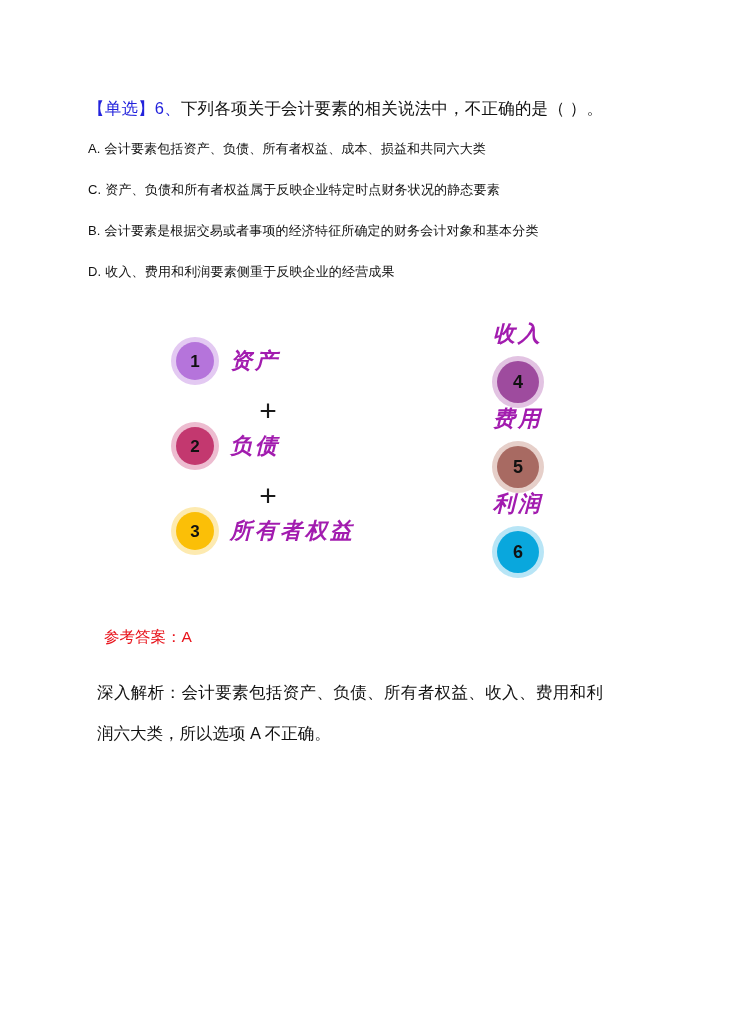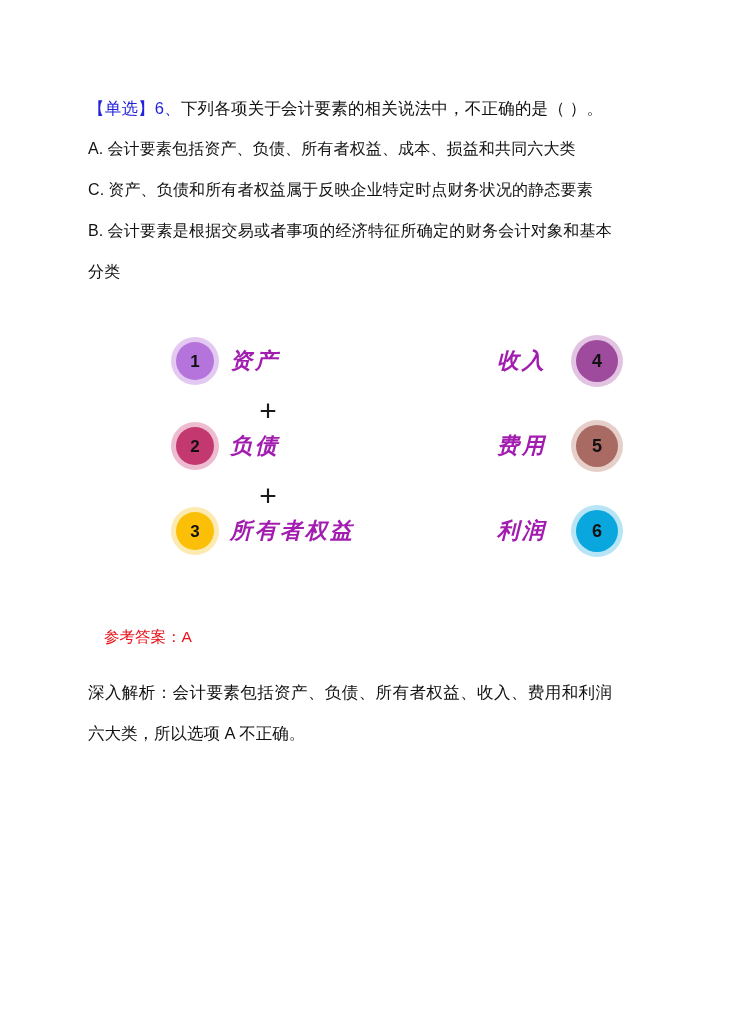--- a/index.html
+++ b/index.html
@@ -38,21 +38,21 @@
     color: #2323dc;
   }
   .q-number {
     color: #2323dc;
   }
   .stem-text {
     color: #111111;
   }
 
   .option {
-    font-size: 16px;
+    font-size: 13px;
     line-height: 41px;
     letter-spacing: 0.15px;
     color: #111111;
     margin: 0;
     text-align: justify;
     text-justify: inter-ideograph;
   }
   .option .opt-letter {
     margin-right: 4px;
   }
@@ -83,21 +83,22 @@
     align-items: center;
     gap: 16px;
   }
   .right-group {
     position: absolute;
     left: 330px;
     width: 200px;
     display: flex;
     align-items: center;
     justify-content: flex-end;
-    gap: 29px;
+    gap: 12px;
+    flex-direction: column;
   }
 
   .bubble {
     width: 38px;
     height: 38px;
     border-radius: 50%;
     display: flex;
     align-items: center;
     justify-content: center;
     font-size: 17px;
@@ -144,21 +145,21 @@
     font-size: 15.5px;
     line-height: 38px;
     color: #e8141c;
     margin: 16px;
     white-space: nowrap;
   }
   .explain {
     font-size: 16.5px;
     line-height: 41px;
     color: #111111;
-    margin: 0;
+    margin: 9px;
     text-align: justify;
     text-justify: inter-ideograph;
   }
 </style>
 </head>
 <body>
 
 <div class="page">
 
   <p class="question-stem">
@@ -170,20 +171,23 @@
   </p>
 
   <p class="option">
     <span class="opt-letter">C.</span><span>资产、负债和所有者权益属于反映企业特定时点财务状况的静态要素</span>
   </p>
 
   <p class="option">
     <span class="opt-letter">B.</span><span>会计要素是根据交易或者事项的经济特征所确定的财务会计对象和基本分类</span>
   </p>
 
+  <p class="option">
+    <span class="opt-letter">D.</span><span>收入、费用和利润要素侧重于反映企业的经营成果</span>
+  </p>
 
   <div class="diagram">
 
     <div class="plus plus-1">+</div>
     <div class="plus plus-2">+</div>
 
     <div class="diag-row row-1">
       <div class="left-group">
         <span class="bubble" style="background: rgb(181, 116, 219); box-shadow: rgb(227, 201, 242) 0px 0px 0px 5px;">1</span>
         <span class="elem-label">资产</span>

